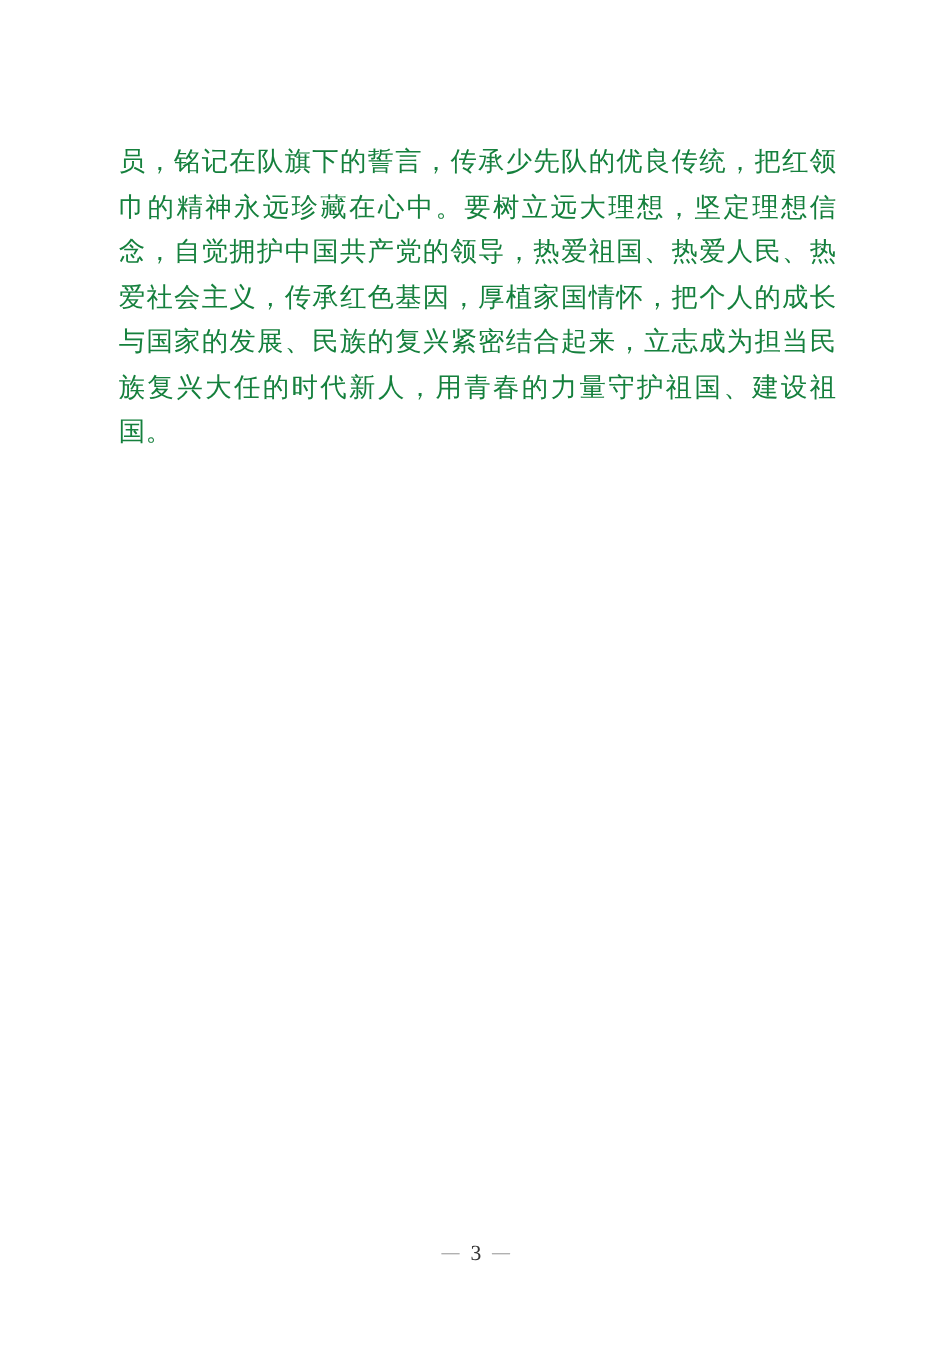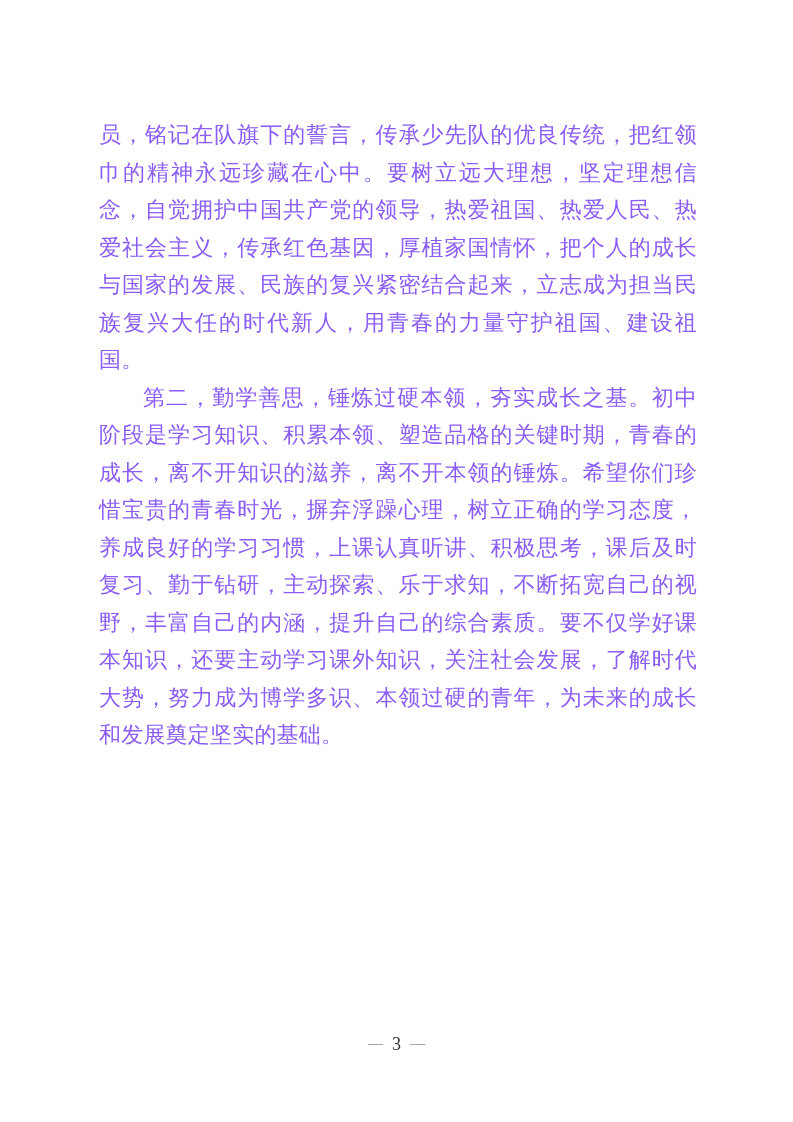--- a/index.html
+++ b/index.html
@@ -15,21 +15,21 @@
     overflow: hidden;
     font-family: "Liberation Serif", "DejaVu Serif", serif;
   }
   .doc-body {
     position: absolute;
     left: 99px;
     top: 116px;
     width: 598px;
     font-size: 22px;
     line-height: 37.5px;
-    color: #8b5cf6;
+    color: #15803d;
     text-align: justify;
     text-justify: inter-ideograph;
     letter-spacing: 0.2px;
   }
   .para {
     margin: 0;
     padding: 0;
     text-indent: 2em;
   }
   .para.continuation {
@@ -58,20 +58,19 @@
     margin: 0 9px;
   }
 </style>
 </head>
 <body>
 
 <div class="page">
 
   <div class="doc-body">
     <p class="para continuation">员，铭记在队旗下的誓言，传承少先队的优良传统，把红领巾的精神永远珍藏在心中。要树立远大理想，坚定理想信念，自觉拥护中国共产党的领导，热爱祖国、热爱人民、热爱社会主义，传承红色基因，厚植家国情怀，把个人的成长与国家的发展、民族的复兴紧密结合起来，立志成为担当民族复兴大任的时代新人，用青春的力量守护祖国、建设祖国。</p>
-    <p class="para">第二，勤学善思，锤炼过硬本领，夯实成长之基。初中阶段是学习知识、积累本领、塑造品格的关键时期，青春的成长，离不开知识的滋养，离不开本领的锤炼。希望你们珍惜宝贵的青春时光，摒弃浮躁心理，树立正确的学习态度，养成良好的学习习惯，上课认真听讲、积极思考，课后及时复习、勤于钻研，主动探索、乐于求知，不断拓宽自己的视野，丰富自己的内涵，提升自己的综合素质。要不仅学好课本知识，还要主动学习课外知识，关注社会发展，了解时代大势，努力成为博学多识、本领过硬的青年，为未来的成长和发展奠定坚实的基础。</p>
   </div>
 
   <div class="footer">
     <span class="dash">—</span><span class="num">3</span><span class="dash">—</span>
   </div>
 
 </div>
 
 </body></html>

